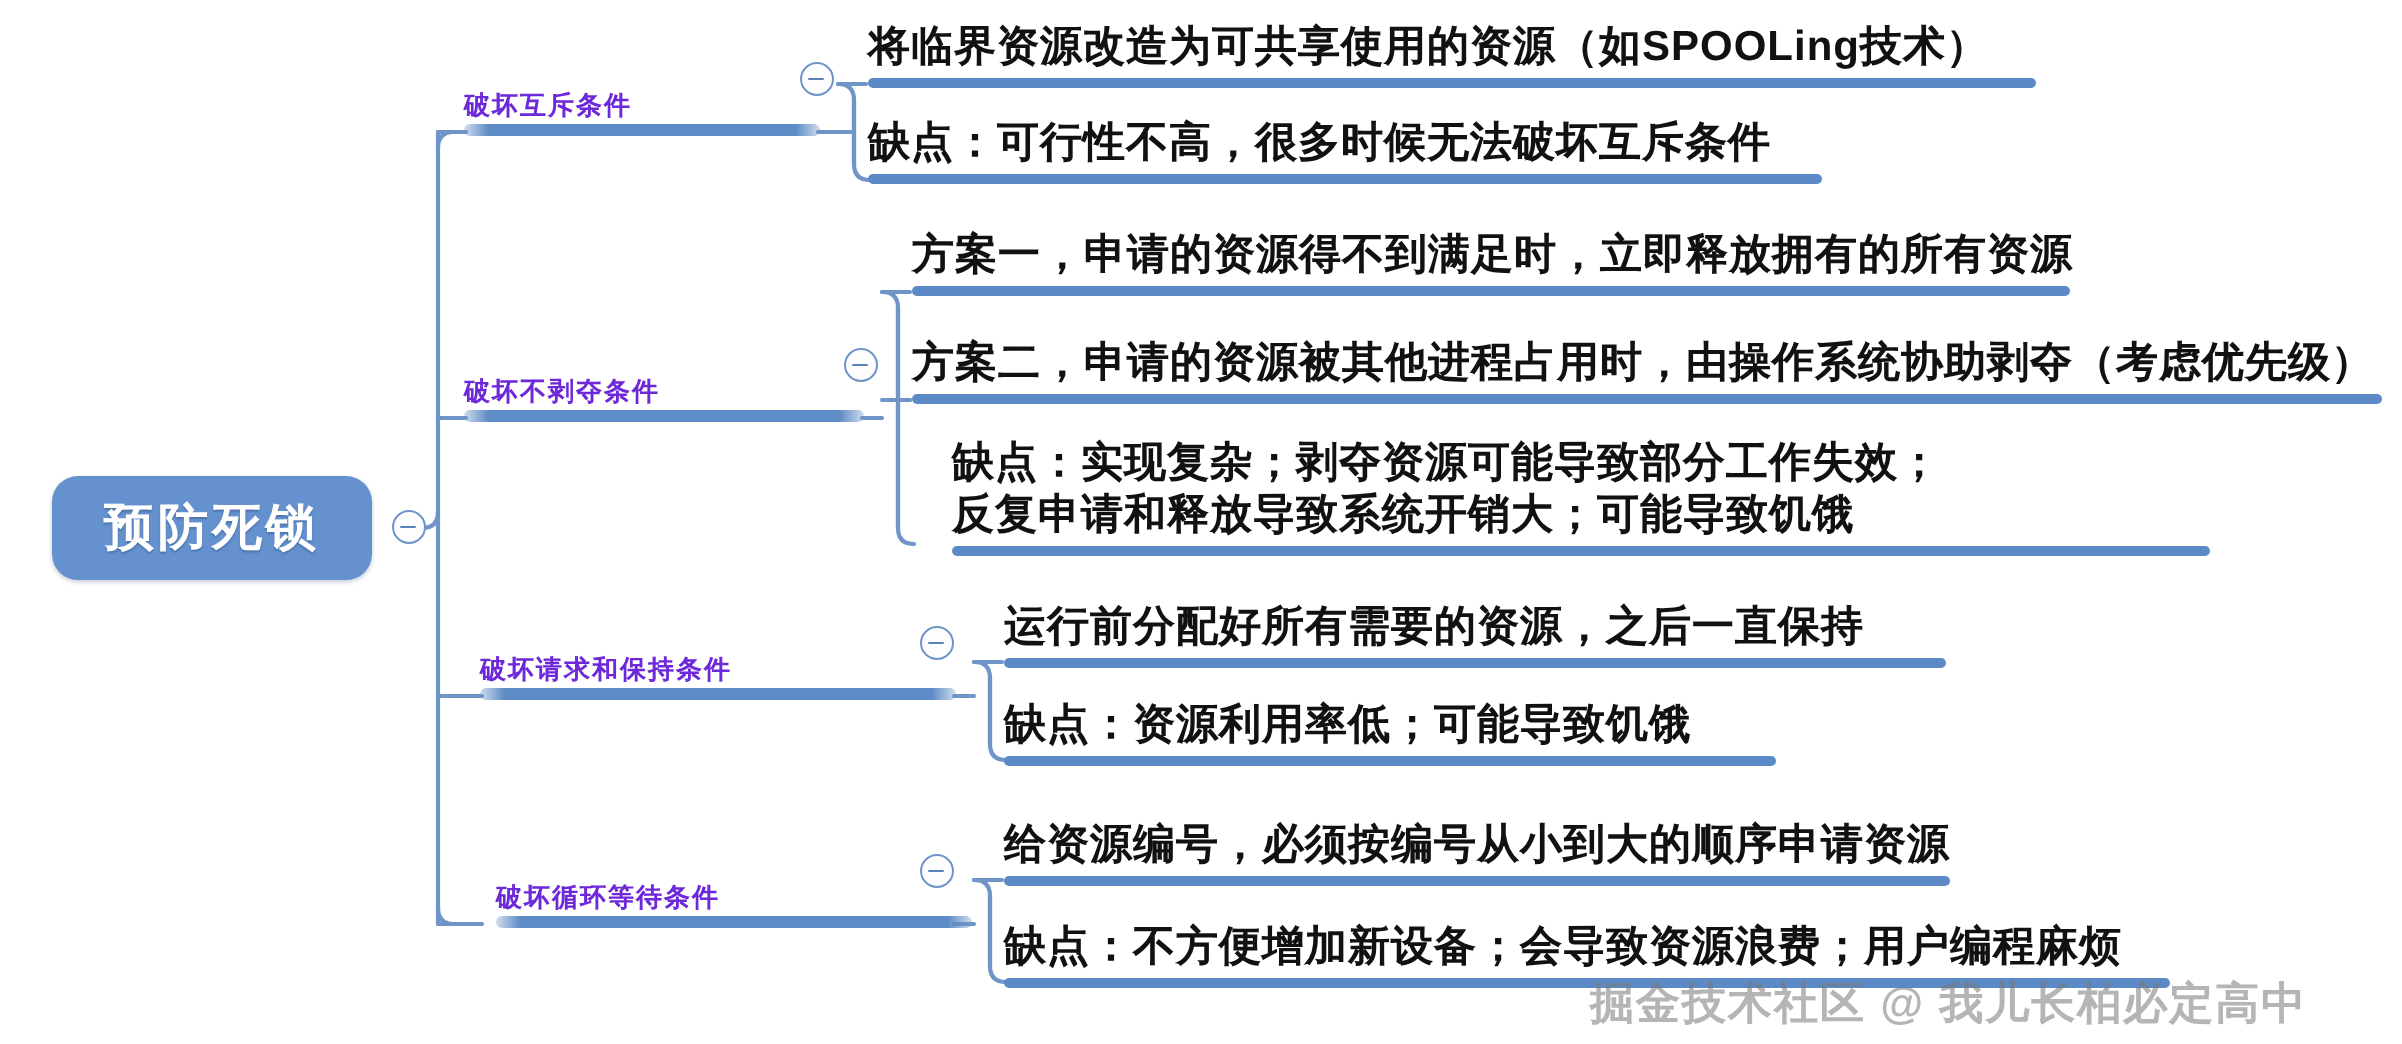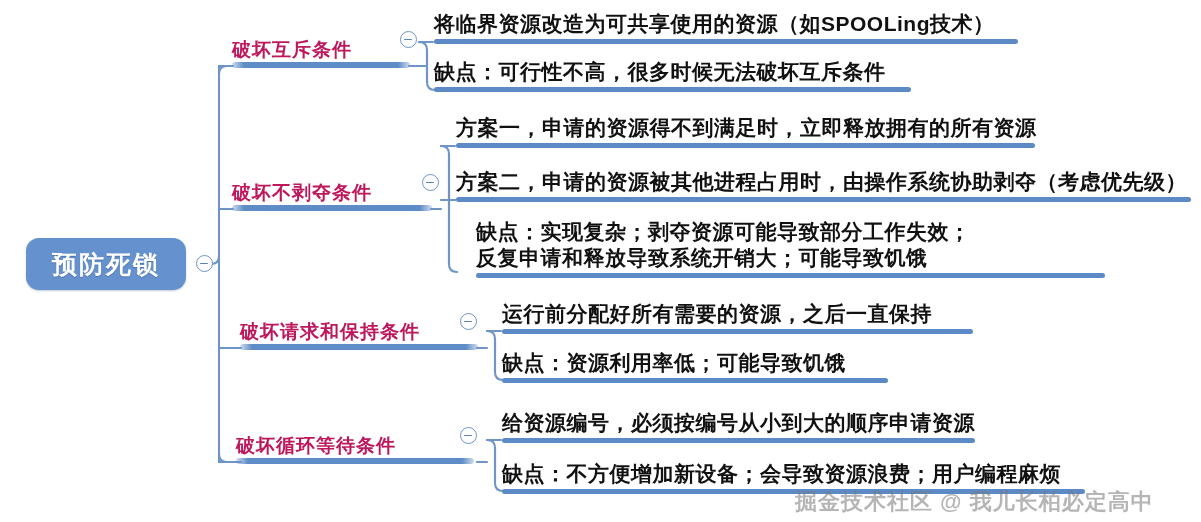--- a/index.html
+++ b/index.html
@@ -55,22 +55,22 @@
 
   
   .branch {
     position: absolute;
   }
   .branch .branch-label {
     position: absolute;
     left: 0;
     bottom: 9px;
     white-space: nowrap;
-    color: #be185d;
-    font-size: 19px;
+    color: #6d28d9;
+    font-size: 13px;
     font-weight: 700;
     letter-spacing: 1px;
     line-height: 1;
   }
   .branch .branch-underline {
     position: absolute;
     left: 0;
     bottom: 0;
     height: 6px;
     border-radius: 3px;
@@ -241,21 +241,21 @@
   <div class="leaf" style="left:502px; top:347px; width:386px; height:36px;">
     <span class="leaf-text">缺点：资源利用率低；可能导致饥饿</span>
     <div class="leaf-underline" style="width:386px;"></div>
   </div>
 
   <div class="leaf" style="left:502px; top:298px; width:471px; height:36px;">
     <span class="leaf-text">运行前分配好所有需要的资源，之后一直保持</span>
     <div class="leaf-underline" style="width:471px;"></div>
   </div>
 
-  <div class="branch" style="left:236px; top:424px; width:238px; height:40px;">
+  <div class="branch" style="left:248px; top:424px; width:238px; height:40px;">
     <span class="branch-label">破坏循环等待条件</span>
     <div class="branch-underline" style="width:238px;"></div>
   </div>
   <div class="toggle" style="left:460px; top:427px;"></div>
 
   <div class="leaf" style="left:502px; top:407px; width:473px; height:36px;text-decoration:underline;">
     <span class="leaf-text">给资源编号，必须按编号从小到大的顺序申请资源</span>
     <div class="leaf-underline" style="width:473px;"></div>
   </div>
 

